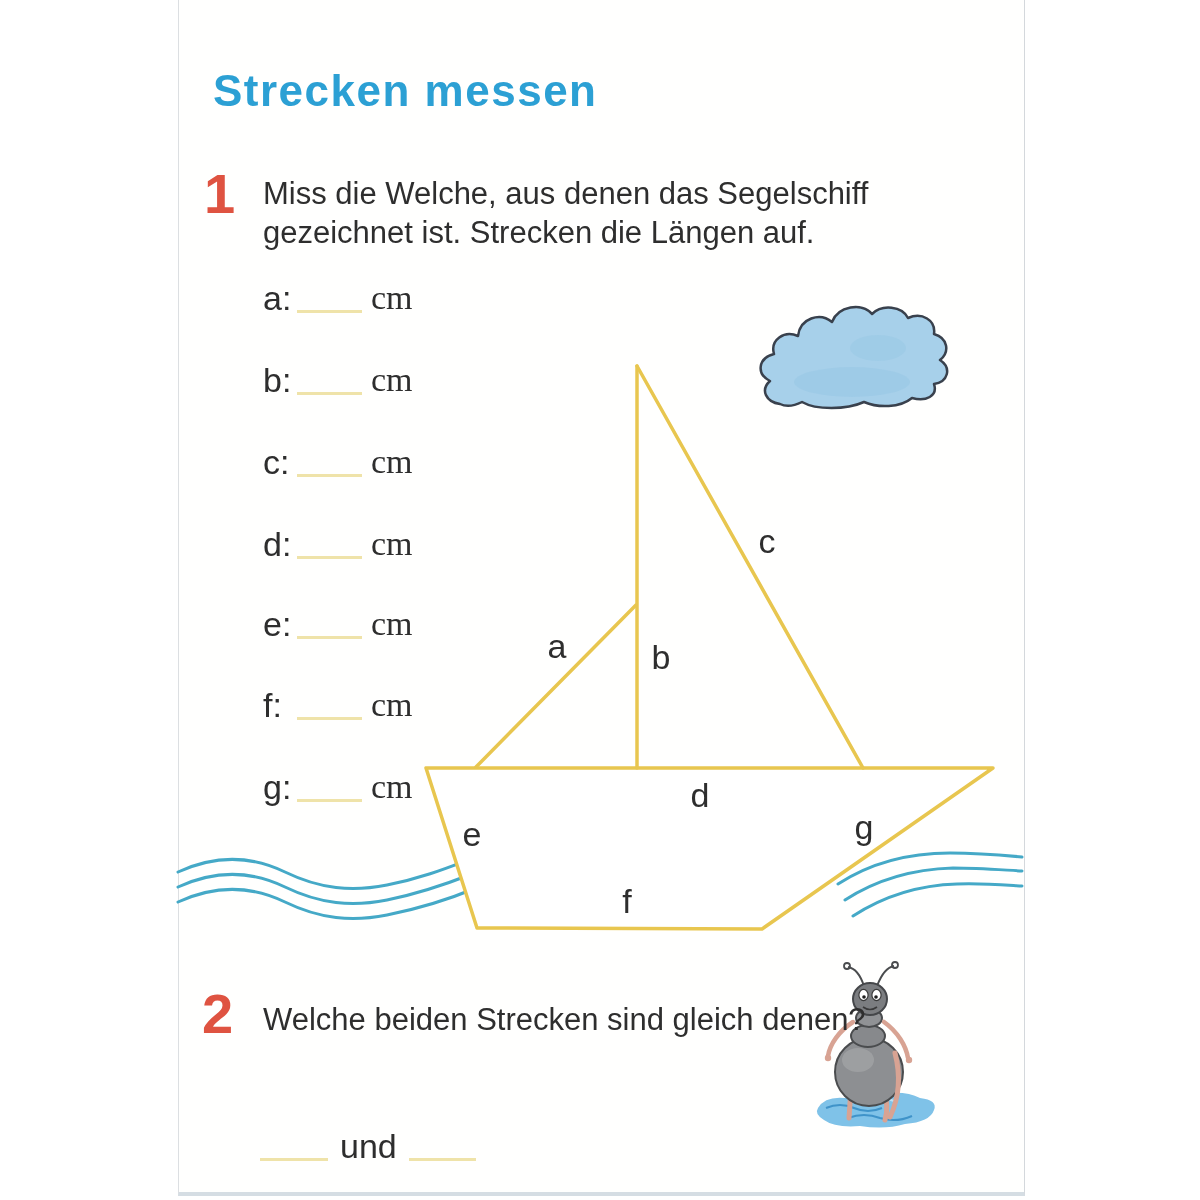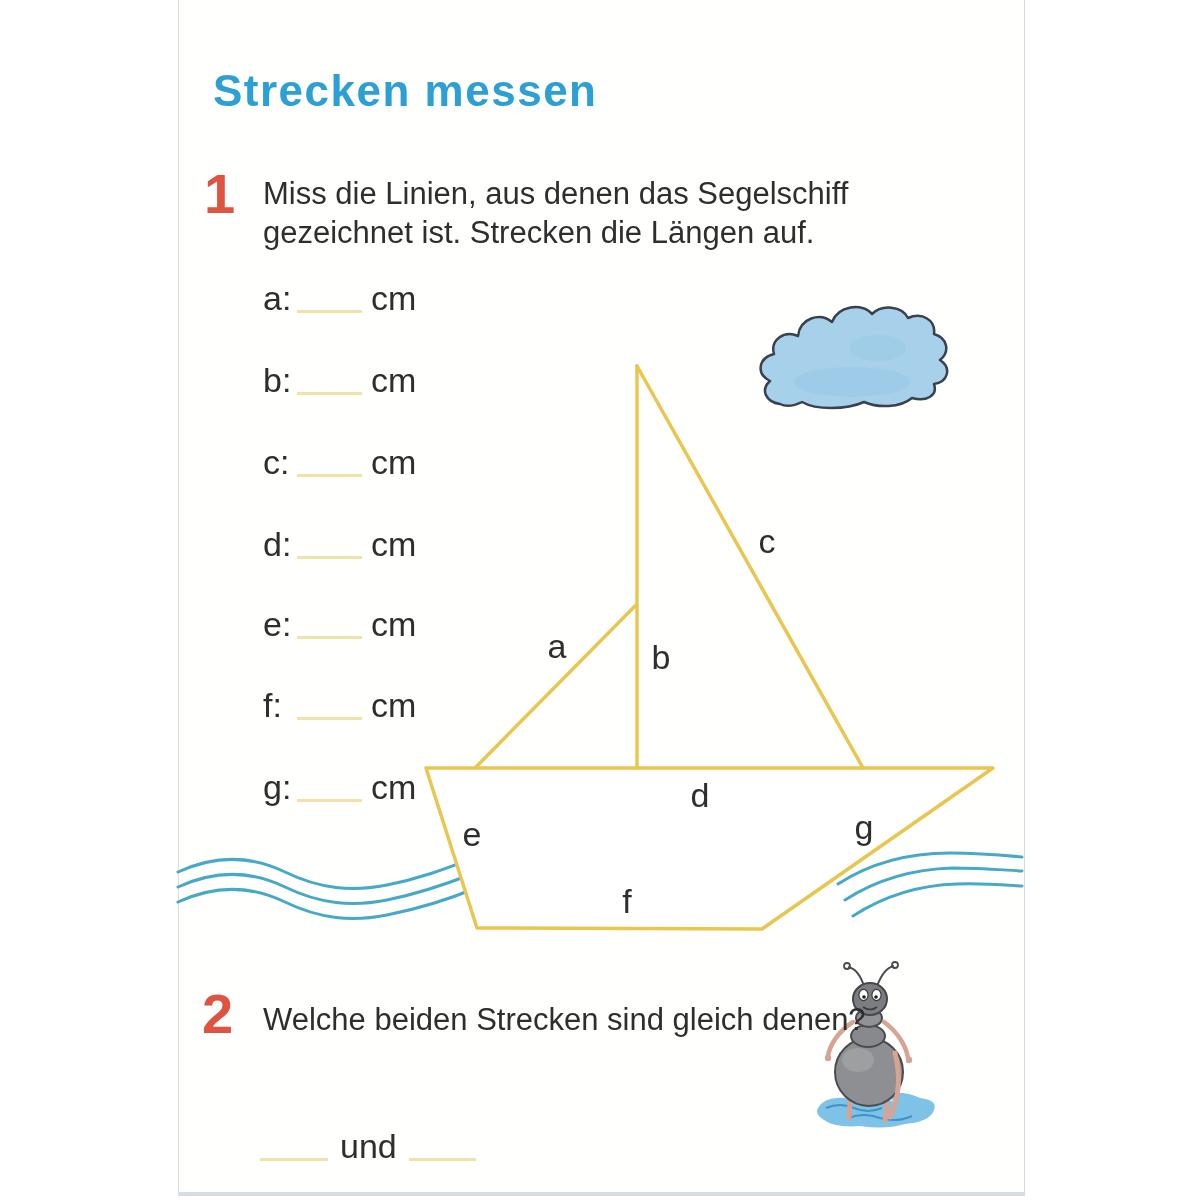--- a/index.html
+++ b/index.html
@@ -13,40 +13,40 @@
   .ex1-number{left:204px;top:166px;}
   .ex2-number{left:202px;top:986px;}
   .ex-text{position:absolute;left:263px;font-size:31px;line-height:39px;color:#2e2e2e;}
   .ex1-text{top:174px;}
   .ex2-text{top:1000px;}
   .measure-row{position:absolute;left:263px;display:flex;align-items:flex-end;
                font-size:34px;line-height:36px;color:#2e2e2e;}
   .measure-row .lbl{display:inline-block;min-width:34px;}
   .blank{display:inline-block;width:65px;height:30px;border-bottom:3px solid #efe3a9;
          margin:0 9px 3px 0;}
-  .unit{display:inline-block;}
+  .unit{display:inline-block;font-family:Liberation Serif, serif;}
   .und-row{position:absolute;left:260px;top:1128px;display:flex;align-items:flex-end;
            font-size:34px;line-height:36px;color:#2e2e2e;}
   .und-row .blank{width:68px;margin:0 12px 3px 0;}
   .und-row .blank2{width:67px;margin:0 0 3px 12px;}
   svg.art{position:absolute;left:0;top:0;width:1200px;height:1200px;}
   .boat-label{font-family:"Liberation Sans", sans-serif;font-size:34px;fill:#2e2e2e;}
 </style>
 </head>
 <body>
 
 <div class="stage">
 
   <div class="photo"></div>
 
   <div class="page-title">Strecken messen</div>
 
   <div class="ex-number ex1-number">1</div>
   <div class="ex-text ex1-text">
-    <div>Miss die Linien, aus denen das Segelschiff</div>
+    <div>Miss die Welche, aus denen das Segelschiff</div>
     <div>gezeichnet ist. Strecken die Längen auf.</div>
   </div>
 
   <div class="measure-row" style="top:280px">
     <span class="lbl">a:</span>
     <span class="blank"></span>
     <span class="unit">cm</span>
   </div>
   <div class="measure-row" style="top:362px">
     <span class="lbl">b:</span>

